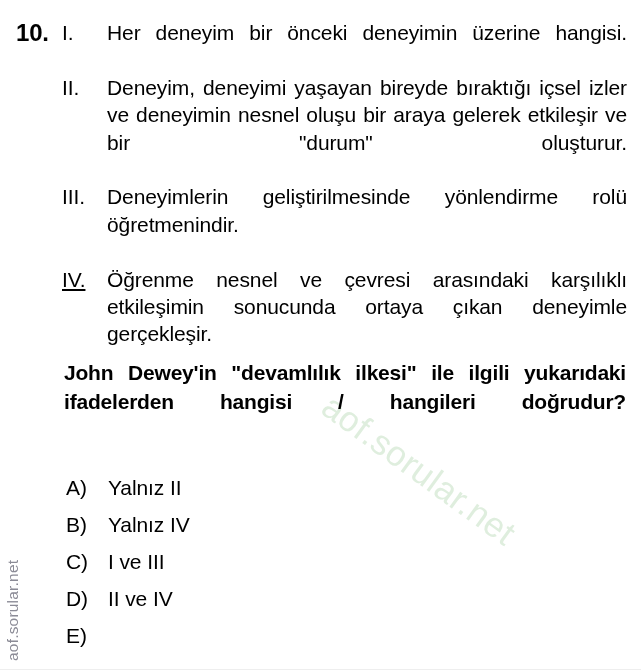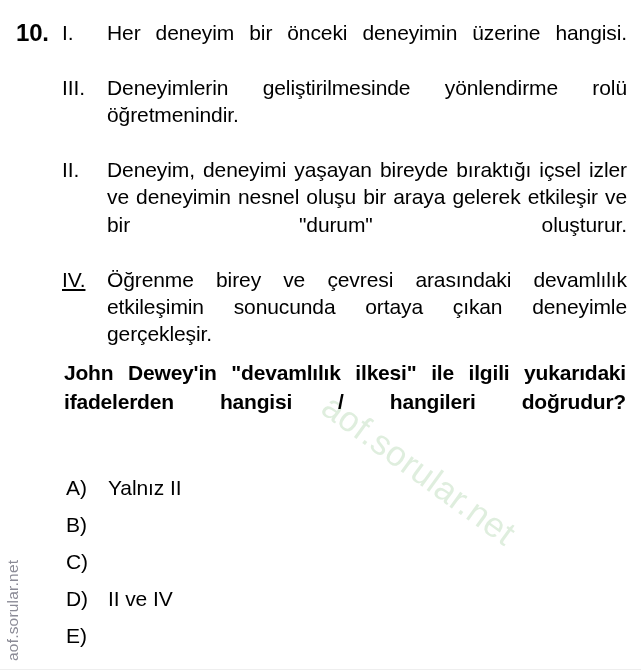--- a/index.html
+++ b/index.html
@@ -173,51 +173,53 @@
   <div id="qnum">10.</div>
 
   <div id="stem-list">
 
     <div class="stem-item">
       <span class="marker">I.</span>
       <span class="body">Her deneyim bir önceki deneyimin üzerine hangisi.</span>
     </div>
 
     <div class="stem-item">
+      <span class="marker">II.</span>
+      <span class="body">Deneyim, deneyimi yaşayan bireyde bıraktığı içsel izler ve deneyimin nesnel oluşu bir araya gelerek etkileşir ve bir "durum" oluşturur.</span>
+    </div>
+
+    <div class="stem-item">
       <span class="marker">III.</span>
       <span class="body">Deneyimlerin geliştirilmesinde yönlendirme rolü öğretmenindir.</span>
     </div>
 
     <div class="stem-item">
-      <span class="marker">II.</span>
-      <span class="body">Deneyim, deneyimi yaşayan bireyde bıraktığı içsel izler ve deneyimin nesnel oluşu bir araya gelerek etkileşir ve bir "durum" oluşturur.</span>
-    </div>
-
-    <div class="stem-item">
       <span class="marker wide">IV.</span>
-      <span class="body">Öğrenme birey ve çevresi arasındaki devamlılık etkileşimin sonucunda ortaya çıkan deneyimle gerçekleşir.</span>
+      <span class="body">Öğrenme nesnel ve çevresi arasındaki karşılıklı etkileşimin sonucunda ortaya çıkan deneyimle gerçekleşir.</span>
     </div>
 
   </div>
 
   <div id="prompt">John Dewey'in "devamlılık ilkesi" ile ilgili yukarıdaki ifadelerden hangisi / hangileri doğrudur?</div>
 
   <div id="options">
 
     <div class="option">
       <span class="opt-letter">A)</span>
       <span class="opt-text">Yalnız II</span>
     </div>
 
     <div class="option">
       <span class="opt-letter">B)</span>
+      <span class="opt-text">Yalnız IV</span>
     </div>
 
     <div class="option">
       <span class="opt-letter">C)</span>
+      <span class="opt-text">I ve III</span>
     </div>
 
     <div class="option">
       <span class="opt-letter">D)</span>
       <span class="opt-text">II ve IV</span>
     </div>
 
     <div class="option">
       <span class="opt-letter">E)</span>
     </div>

